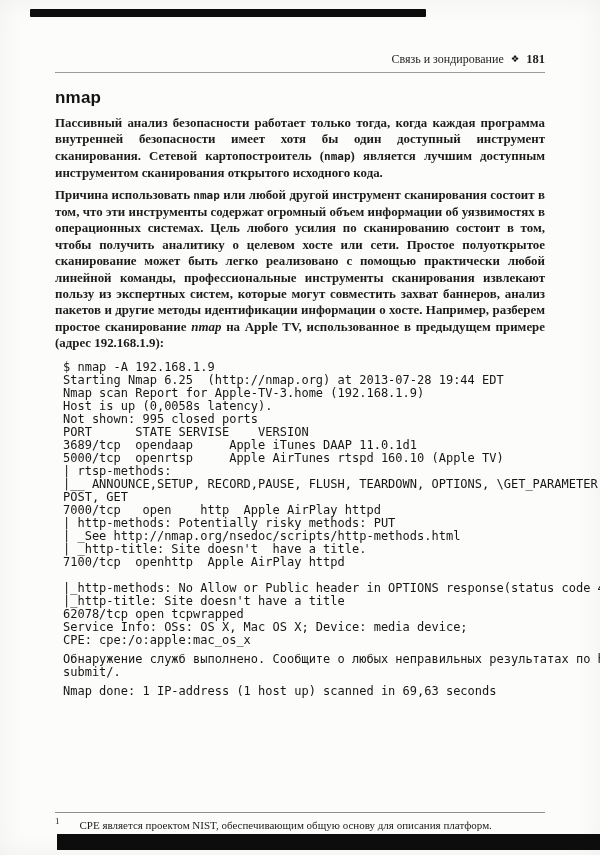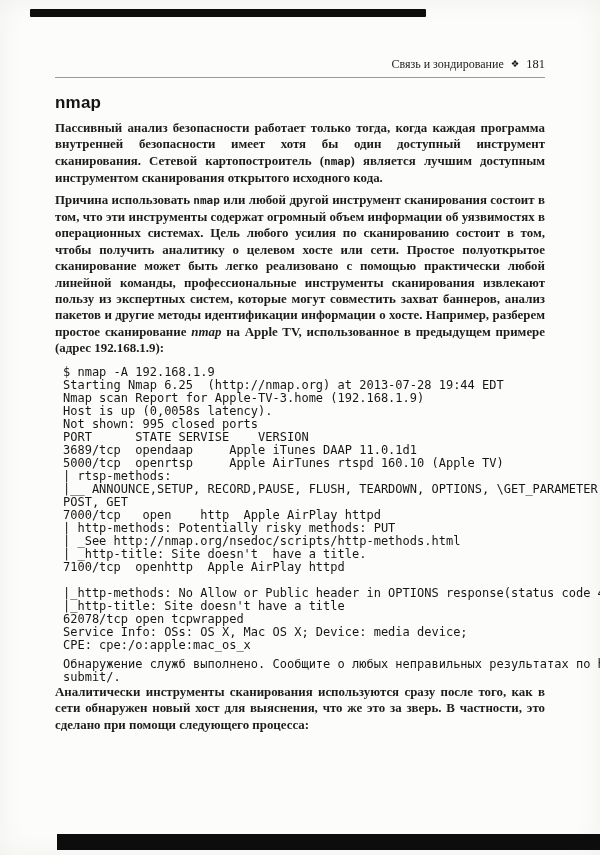--- a/index.html
+++ b/index.html
@@ -16,26 +16,26 @@
   .artifact-top{
     position:absolute;left:30px;top:9px;width:396px;height:8px;
     background:#0d0d0d;border-radius:1px;
   }
   .artifact-bottom{
     position:absolute;left:57px;right:0;bottom:5px;height:16px;
     background:#0d0d0d;
   }
   .col{margin:0 55px;}
   .page-header{
-    padding-top:57px;
+    padding-top:24px;
     display:flex;justify-content:flex-end;align-items:baseline;gap:7px;
     font-size:12px;color:#222;
   }
   .page-header .sep{font-size:9.5px;position:relative;top:-1px;color:#111;}
-  .page-header .pnum{font-weight:normal;font-size:12.5px;}
+  .page-header .pnum{font-weight:bold;font-size:12.5px;margin-top:28px;}
   .header-rule{height:1px;background:#9a9a9a;margin-top:5px;}
   h1.section-title{
     font-family:"Liberation Sans", sans-serif;
     font-size:17px;font-weight:700;
     margin:15px 0 7px 0;letter-spacing:.2px;color:#141414;
   }
   p.body{
     font-size:12.9px;line-height:16.4px;
     text-align:justify;margin:0 0 5px 0;
     hyphens:auto;
@@ -99,22 +99,26 @@
 | _http-title: Site doesn't  have a title.
 7100/tcp  openhttp  Apple AirPlay httpd
 
 |_http-methods: No Allow or Public header in OPTIONS response(status code 400)
 |_http-title: Site doesn't have a title
 62078/tcp open tcpwrapped
 Service Info: OSs: OS X, Mac OS X; Device: media device;
 CPE: cpe:/o:apple:mac_os_x</pre>
     <pre class="code">Обнаружение служб выполнено. Сообщите о любых неправильных результатах по http://nmap.org/
 submit/.</pre>
+    <pre class="code last">Nmap done: 1 IP-address (1 host up) scanned in 69,63 seconds</pre>
 
 
-    <p class="body">Аналитически инструменты сканирования используются сразу после того, как в сети обнаружен новый хост для выяснения, что же это за зверь. В частности, это сделано при помощи следующего процесса:</p>
 
   </div>
 
+  <div class="footnote">
+    <div class="footnote-rule"></div>
+    <sup>1</sup><span class="fn-text">CPE является проектом NIST, обеспечивающим общую основу для описания платформ.</span>
+  </div>
 
   <div class="artifact-bottom"></div>
 
 </div>
 
 </body></html>

